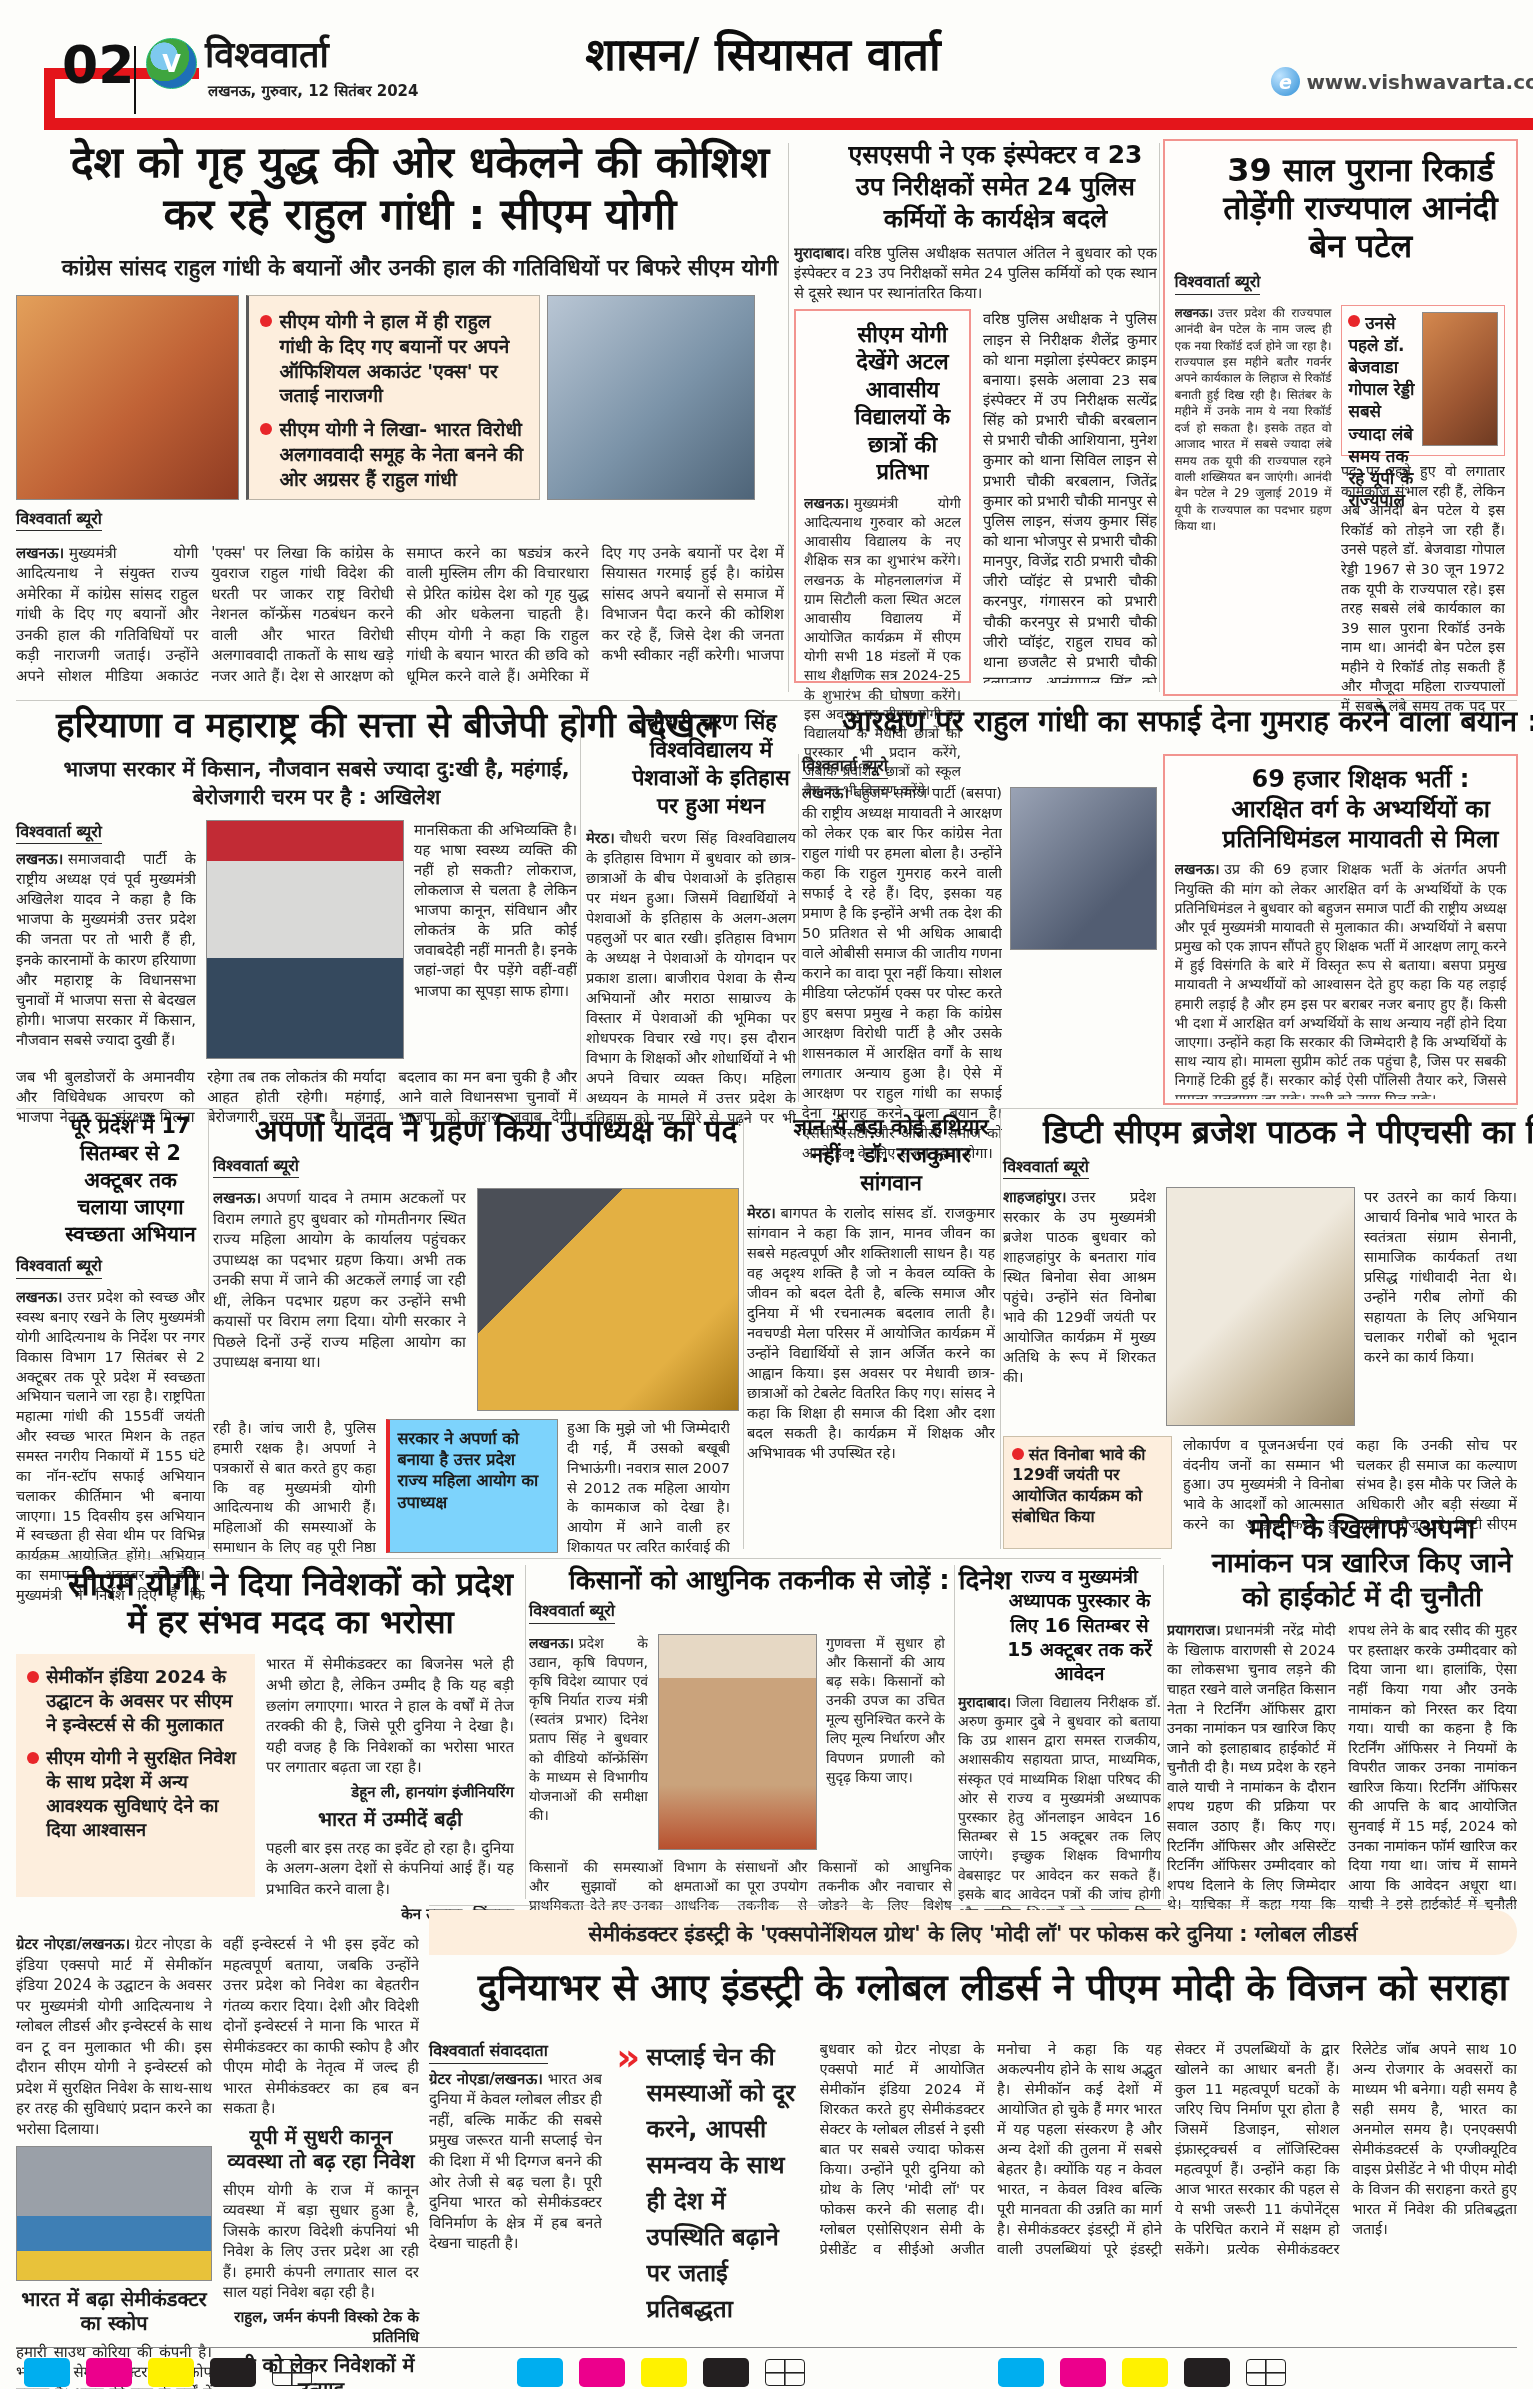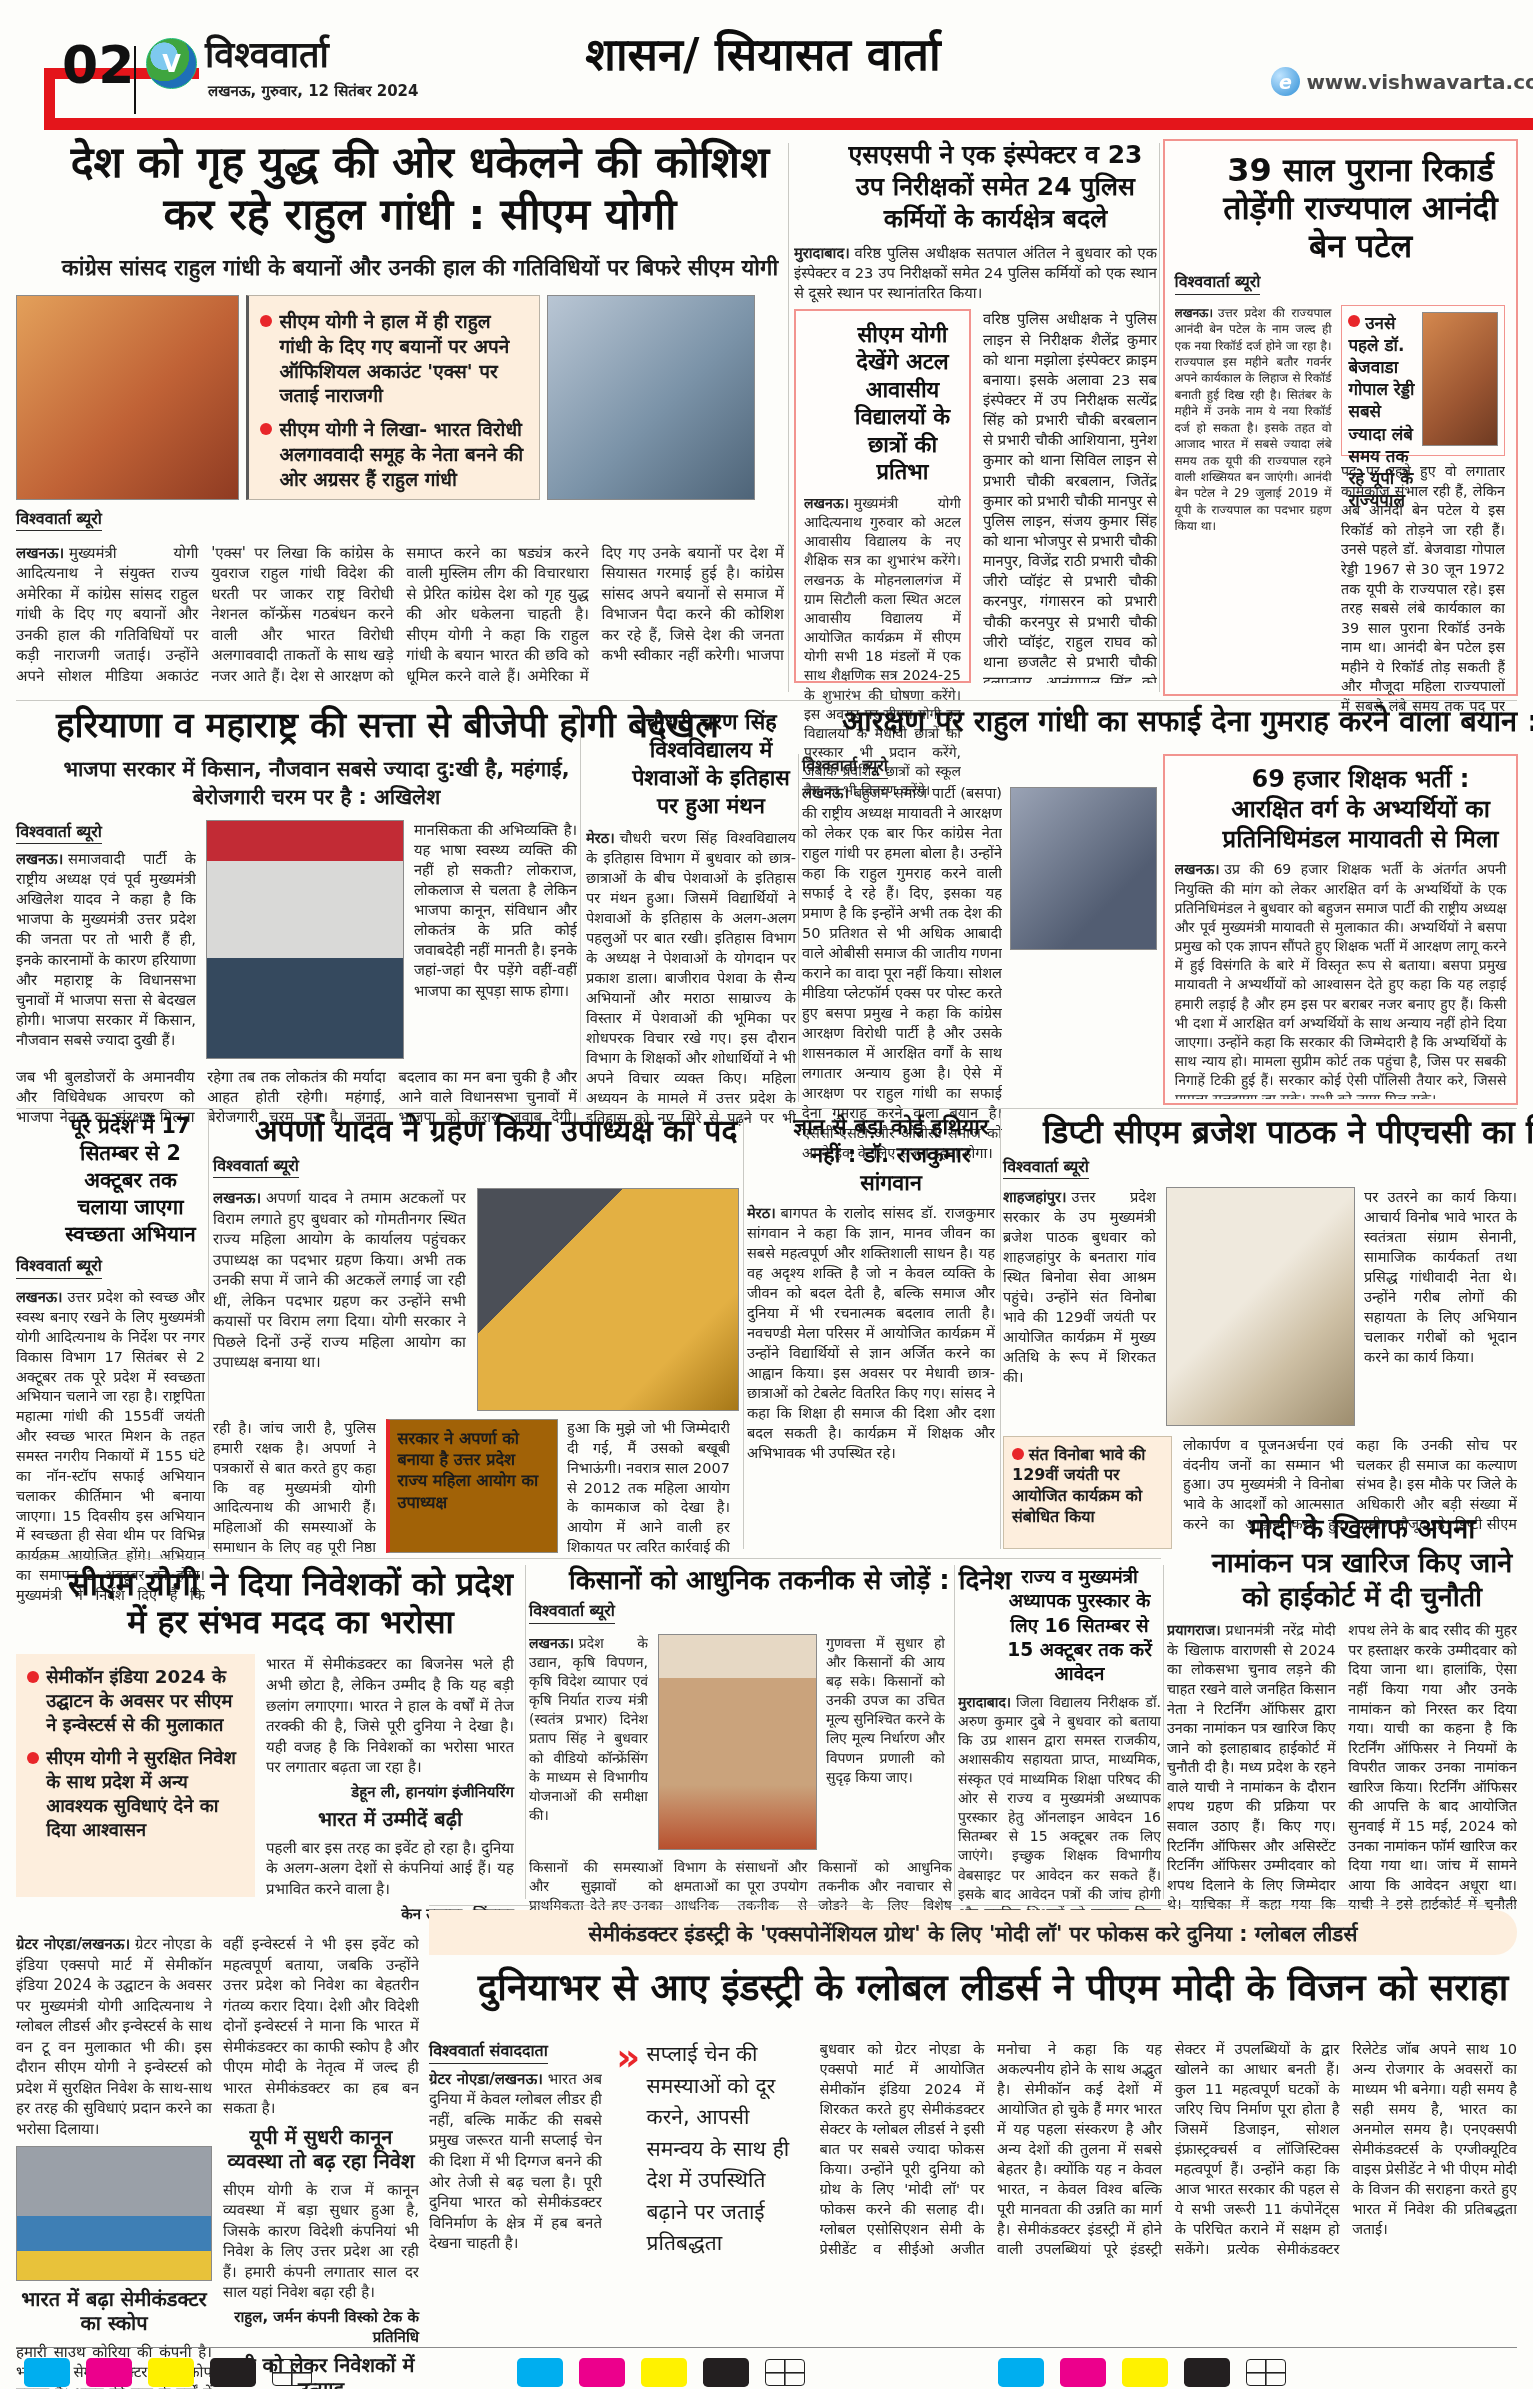--- a/index.html
+++ b/index.html
@@ -97,21 +97,21 @@
   #art-swa .h{font-size:20.7px;line-height:1.3;}
   #art-swa .body{font-size:14.5px;margin-top:4.8px;height:318px;}
   
   #art-apa{left:213px;top:1113px;width:526px;height:439px;}
   #art-apa .h{font-size:30px;white-space:nowrap;}
   #apa-row1{display:flex;gap:11px;margin-top:4.8px;height:223px;}
   #apa-c1{width:253px;font-size:15px;}
   #ph-aparna{width:262px;height:223px;background:linear-gradient(135deg,#4b4f57 0 30%,#e3b043 30% 75%,#a67717 100%);}
   #apa-row2{display:flex;gap:9.5px;margin-top:8px;height:139px;}
   #apa-t1{width:163px;font-size:14.5px;}
-  #apa-inset{width:172px;height:134px;border:1.2px solid #8b8b86;border-left:4px solid #e8262a;background:#a16207;
+  #apa-inset{width:172px;height:134px;border:1.2px solid #8b8b86;border-left:4px solid #e8262a;background:#7dd3fc;
              padding:8px;font-size:16.3px;font-weight:700;line-height:1.3;box-sizing:border-box;}
   #apa-t2{width:163px;font-size:14.5px;}
   
   #art-gya{left:747px;top:1113px;width:248px;height:439px;}
   #art-gya .h{font-size:21.5px;line-height:1.3;}
   #art-gya .body{font-size:14.6px;margin-top:6.4px;height:342px;}
   
   #art-brj{left:1003px;top:1113px;width:514px;height:436px;}
   #art-brj .h{font-size:32px;white-space:nowrap;}
   #brj-row{display:flex;gap:9.5px;margin-top:3.2px;height:239px;}
@@ -150,21 +150,21 @@
   #mod-body{margin-top:8px;column-count:2;column-gap:12.7px;font-size:14.3px;height:302px;}
   
   #art-sem{left:429px;top:1910px;width:1088px;height:436px;}
   #sem-strip{height:45px;background:#fdeedd;border-radius:0 22px 22px 0;display:flex;align-items:center;justify-content:center;
              font-size:20.7px;font-weight:700;color:#222;}
   #art-sem .h{font-size:37px;white-space:nowrap;margin-top:11px;}
   #sem-cols{display:flex;gap:14.3px;margin-top:29px;height:312px;}
   #sem-c1{width:173px;font-size:14.6px;}
   #sem-quote{width:189px;display:flex;gap:6.4px;}
   #sem-quote .qm{color:#e8262a;font-size:37px;font-weight:800;line-height:1;}
-  #sem-quote .qt{font-size:21px;font-weight:400;line-height:1.5;}
+  #sem-quote .qt{font-size:24px;font-weight:700;line-height:1.5;}
   #sem-body{flex:1;column-count:4;column-gap:12.7px;font-size:14.6px;height:312px;}
   
   #foot-line{left:16px;top:2347px;width:1501px;height:0.8px;background:#8a8a8a;position:absolute;}
   .markgroup{position:absolute;top:2358px;display:flex;align-items:center;}
 </style>
 </head>
 <body>
 
 <div id="page">
 

